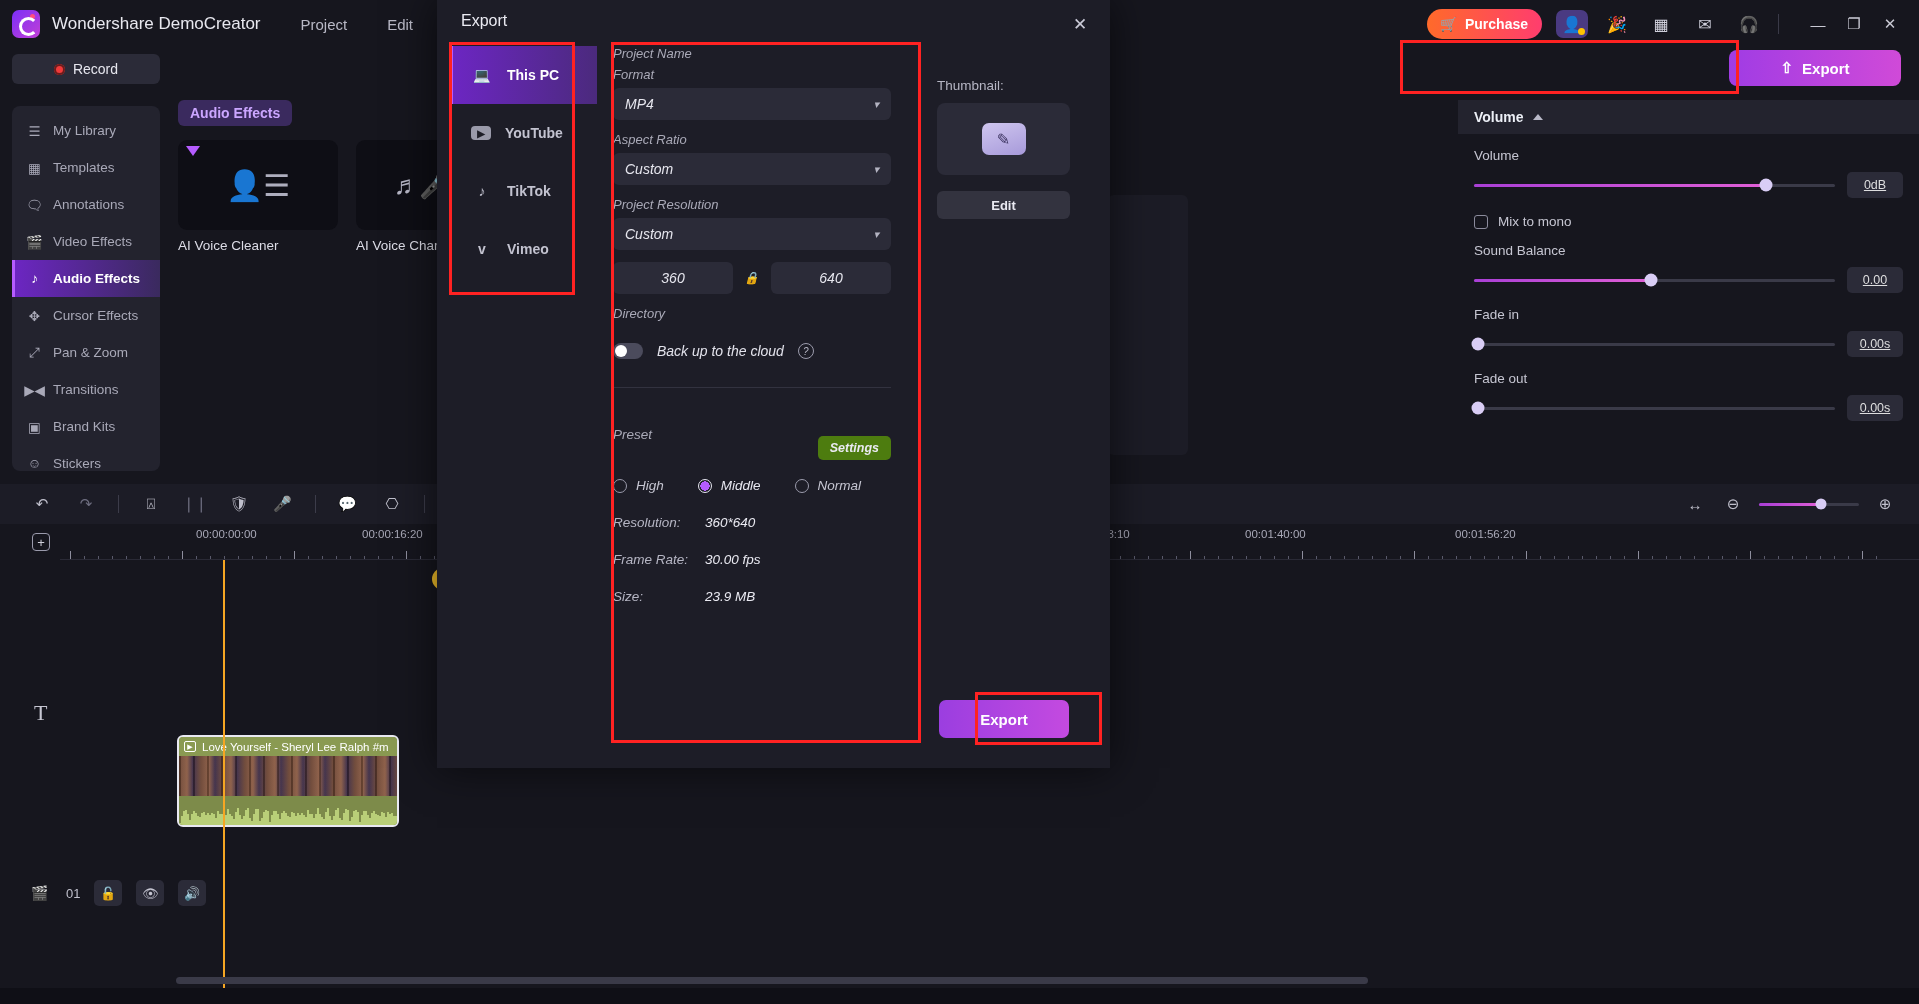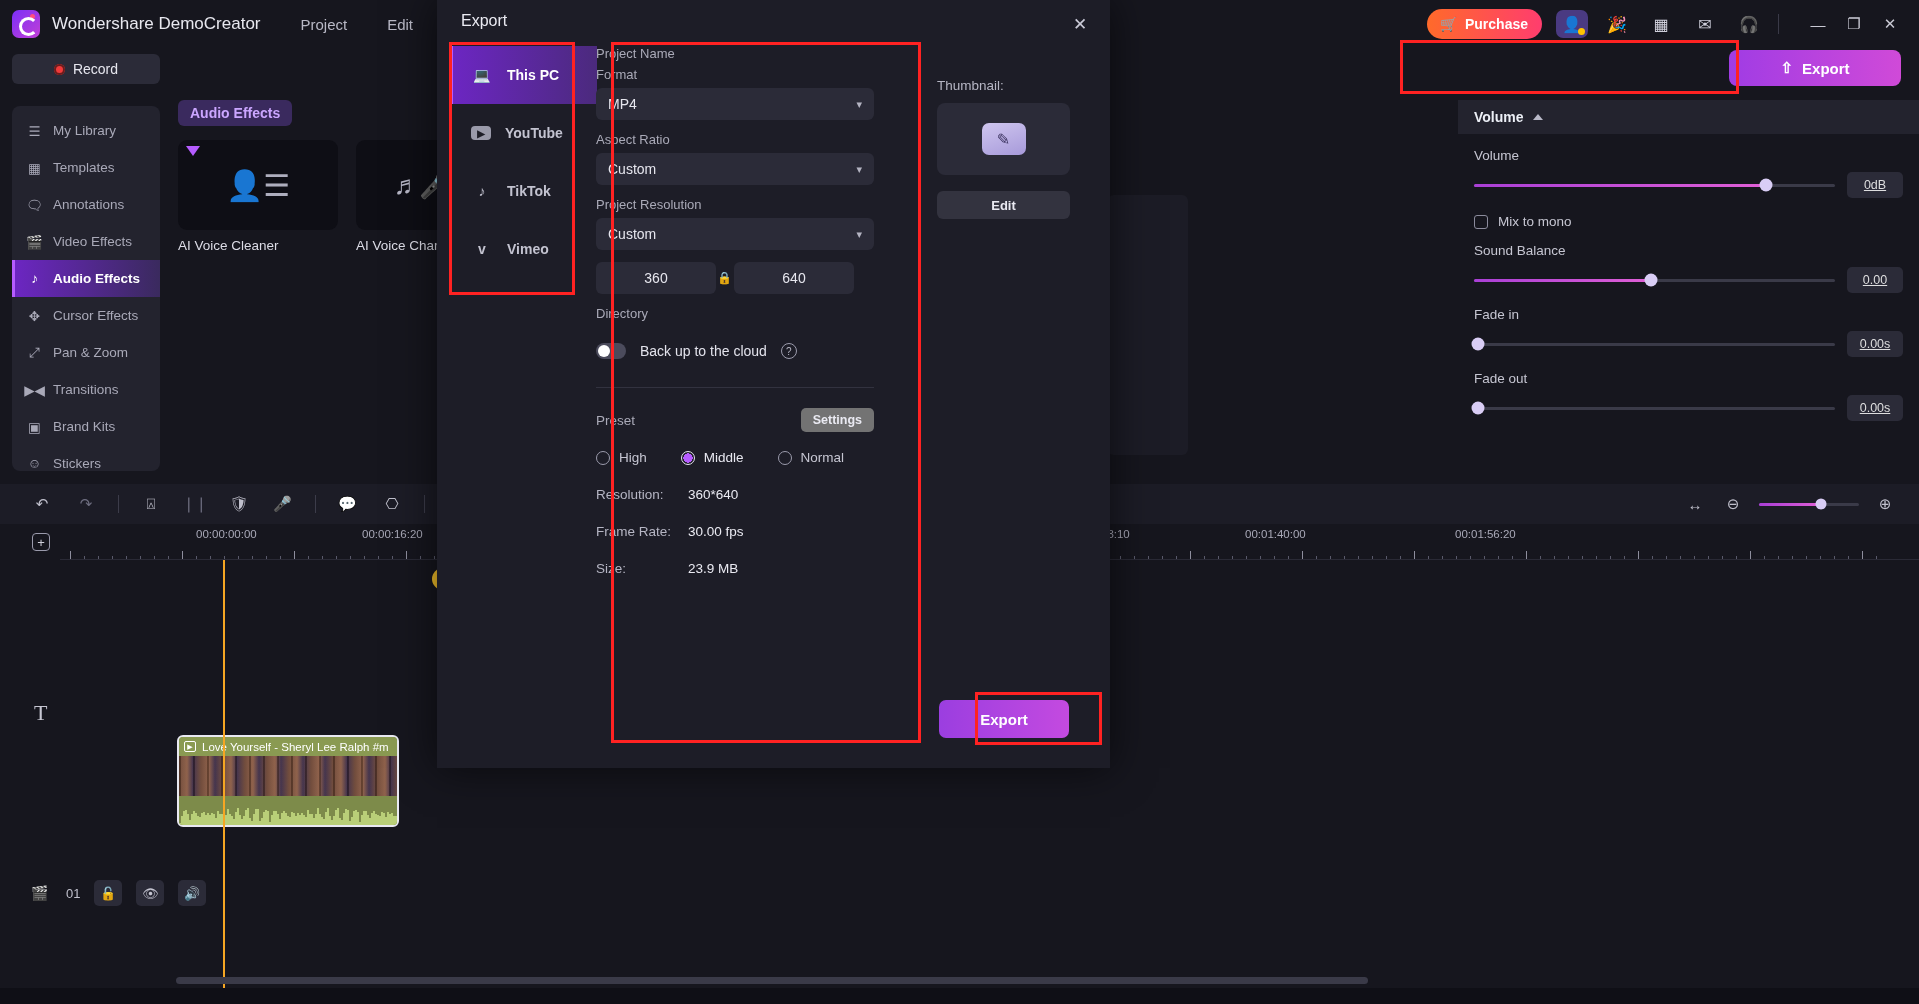--- a/index.html
+++ b/index.html
@@ -145,37 +145,37 @@
   .dlg { position:absolute; left:437px; top:0; width:673px; height:768px; background:#1d1d27; box-shadow: 0 0 40px rgba(0,0,0,.6); }
   .dlg-title { position:absolute; left:24px; top:12px; font-size:16px; color:#eaeaf2; }
   .dlg-close { position:absolute; right:18px; top:12px; width:24px;height:24px; display:flex;align-items:center;justify-content:center; color:#c9c9d6; font-size:17px; }
 
   .dest { position:absolute; left:12px; top:46px; width:148px; height:250px; }
   .dest-item { display:flex; align-items:center; gap:14px; height:58px; padding-left:22px; font-size:14px; color:#c3c3d0; font-weight:bold; position:relative; }
   .dest-item.active { background: linear-gradient(90deg,#6d26c4,#4b2a7d); color:#fff; border-radius:0; }
   .dest-item.active::before { content:""; position:absolute; left:0;top:0;bottom:0;width:4px;background:#b55cff; }
   .dest-ic { width:22px;height:22px;display:flex;align-items:center;justify-content:center; flex:none; }
 
-  .form { position:absolute; left:159px; top:46px; width:308px; }
+  .form { position:absolute; left:176px; top:46px; width:308px;font-style:italic; }
   .flabel { font-size:13px; color:#aaaab8; margin-bottom:6px; }
   .finput { width:278px; height:32px; background:#2b2b38; border-radius:6px; display:flex; align-items:center; padding: 0 12px; font-size:14px; color:#e6e6ee; margin-bottom:12px; position:relative; }
   .finput .chev { position:absolute; right:12px; color:#b4b4c2; font-size:11px; }
   .finput .folder { position:absolute; right:10px; color:#c8c8d4; font-size:13px; }
-  .res-row { display:flex; align-items:center; margin-bottom:12px; }
+  .res-row { display:flex; align-items:center; gap:10px; margin-bottom:12px; }
   .res-in { width:120px; height:32px; background:#2b2b38; border-radius:6px; display:flex;align-items:center;justify-content:center; font-size:14px; color:#e6e6ee; }
   .lock { width:18px;height:20px; display:flex;align-items:center;justify-content:center; color:#c8c8d4; font-size:12px; }
   .toggle-row { display:flex; align-items:center; gap:14px; margin-top:22px; }
   .toggle { width:30px; height:16px; border-radius:9px; background:#4b4b5c; position:relative; }
   .toggle .tk { position:absolute; left:2px; top:2px; width:12px;height:12px;border-radius:50%;background:#fff; }
   .toggle-label { font-size:14px; color:#e3e3ec; }
   .help { width:16px;height:16px;border:1.3px solid #9b9bac;border-radius:50%;display:flex;align-items:center;justify-content:center;font-size:10px;color:#b7b7c4; }
   .hr { width:278px; height:1px; background:#32323f; margin-top: 28px; }
   .preset-row { display:flex; align-items:center; justify-content:space-between; width:278px; margin-top:20px; }
   .preset-label { font-size:13.5px; color:#aaaab8; }
-  .settings-btn { height:24px; padding:0 12px; border-radius:5px; background:#737373; font-size:12.5px; font-weight:bold; color:#eaeaf2; display:flex;align-items:center; }
+  .settings-btn { height:24px; padding:0 12px; border-radius:5px; background:#4d7c0f; font-size:12.5px; font-weight:bold; color:#eaeaf2; display:flex;align-items:center;margin-top:28px; }
   .radios { display:flex; align-items:center; gap:34px; margin-top:18px; }
   .radio { display:flex; align-items:center; gap:9px; font-size:13.5px; color:#c6c6d2; }
   .rdot { width:14px; height:14px; border-radius:50%; border:1.5px solid #9b9bac; }
   .radio.on .rdot { border-color:#e4e4ee; background: radial-gradient(circle, #b55cff 0 55%, transparent 56%); }
   .radio.on { color:#e7e7f0; }
   .stat { display:flex; margin-top:22px; font-size:13.5px; }
   .stat .k { width:92px; color:#b6b6c4; }
   .stat .v { color:#eaeaf2; }
 
   .thumb-col { position:absolute; left:500px; top:46px; width:150px; }

